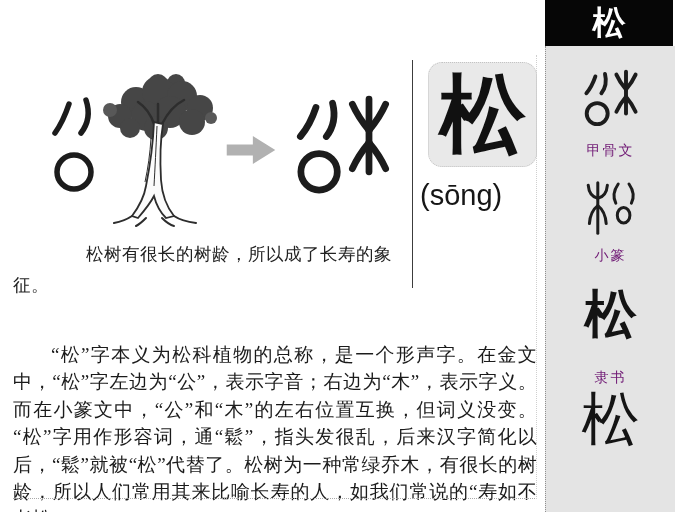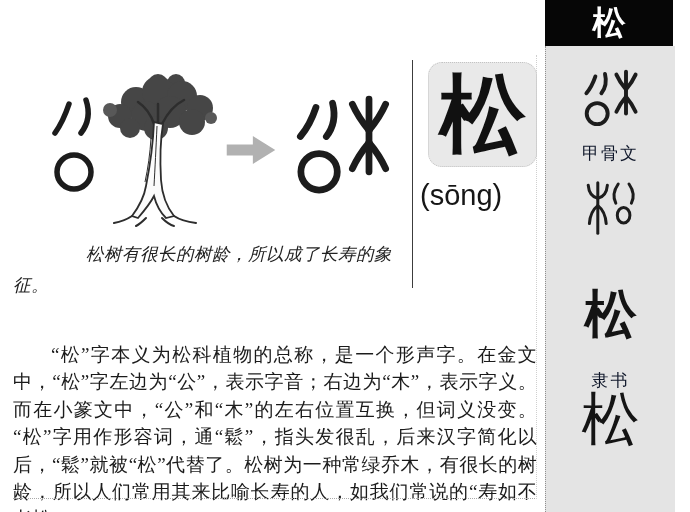--- a/index.html
+++ b/index.html
@@ -8,21 +8,21 @@
   .abs{position:absolute;}
 
   
   #gong-symbol{left:50px;top:96px;width:58px;height:110px;}
   #pine-tree{left:96px;top:68px;width:128px;height:162px;}
   #big-arrow{left:226px;top:136px;width:50px;height:28px;}
   #oracle-illustration{left:291px;top:92px;width:104px;height:116px;}
 
   
   #caption{left:13px;top:239px;width:396px;font-size:17.5px;line-height:31px;
-           font-style:italic;color:#222;text-indent:73px;letter-spacing:.5px;}
+           color:#222;text-indent:73px;letter-spacing:.5px;}
 
   
   #divider{left:412px;top:60px;width:1px;height:228px;background:#3c3c3c;}
 
   
   #headword-box{left:428px;top:62px;width:109px;height:105px;background:#e9e9e9;
                 border:1px dotted #c3c3c3;border-radius:14px;box-sizing:border-box;
                 display:flex;align-items:center;justify-content:center;}
   #headword-char{font-size:86px;font-weight:bold;line-height:1;color:#111;}
   #pinyin{left:420px;top:179px;width:124px;text-align:left;
@@ -37,21 +37,21 @@
   #rule-right{left:536px;top:55px;width:0;height:444px;border-left:1px dotted #cfcfcf;}
 
   
   #sidebar{left:545px;top:0;width:130px;height:512px;}
   #sidebar-header{position:absolute;left:0;top:0;width:128px;height:46px;background:#060606;
                   color:#fff;display:flex;align-items:center;justify-content:center;}
   #sidebar-title{font-size:33px;font-weight:bold;line-height:1;}
   #sidebar-body{position:absolute;left:0;top:46px;width:130px;height:466px;background:#e4e4e4;
                 border-left:1px dotted #8f8f8f;box-sizing:border-box;}
   .script-entry{position:absolute;left:0;width:100%;text-align:center;}
-  .script-label{font-size:17px;color:#0f172a;letter-spacing:2px;}
+  .script-label{font-size:14px;color:#701a75;letter-spacing:2px;}
   .char-glyph{color:#141414;}
   #entry-oracle-glyph{top:22px;height:66px;}
   #entry-oracle-label{top:96px;}
   #entry-seal-glyph{top:132px;height:60px;}
   #entry-seal-label{top:201px;}
   #entry-clerical-glyph{top:238px;font-size:52px;font-weight:bold;line-height:62px;}
   #entry-clerical-label{top:323px;}
   #entry-regular-glyph{top:342px;font-size:58px;line-height:64px;}
   #entry-regular-label{top:412px;}
   .glyph-svg{height:100%;}
@@ -181,20 +181,21 @@
           <use href="#sym-oracle"></use>
         </svg>
     </div>
     <div class="script-entry script-label" id="entry-oracle-label">甲骨文</div>
 
     <div class="script-entry" id="entry-seal-glyph">
       <svg class="glyph-svg" width="60" height="60">
           <use href="#sym-seal"></use>
         </svg>
     </div>
+    <div class="script-entry script-label" id="entry-seal-label">小篆</div>
 
     <div class="script-entry char-glyph" id="entry-clerical-glyph">松</div>
     <div class="script-entry script-label" id="entry-clerical-label">隶书</div>
 
     <div class="script-entry char-glyph" id="entry-regular-glyph">松</div>
 
   </div>
 </div>
 
 </body></html>

